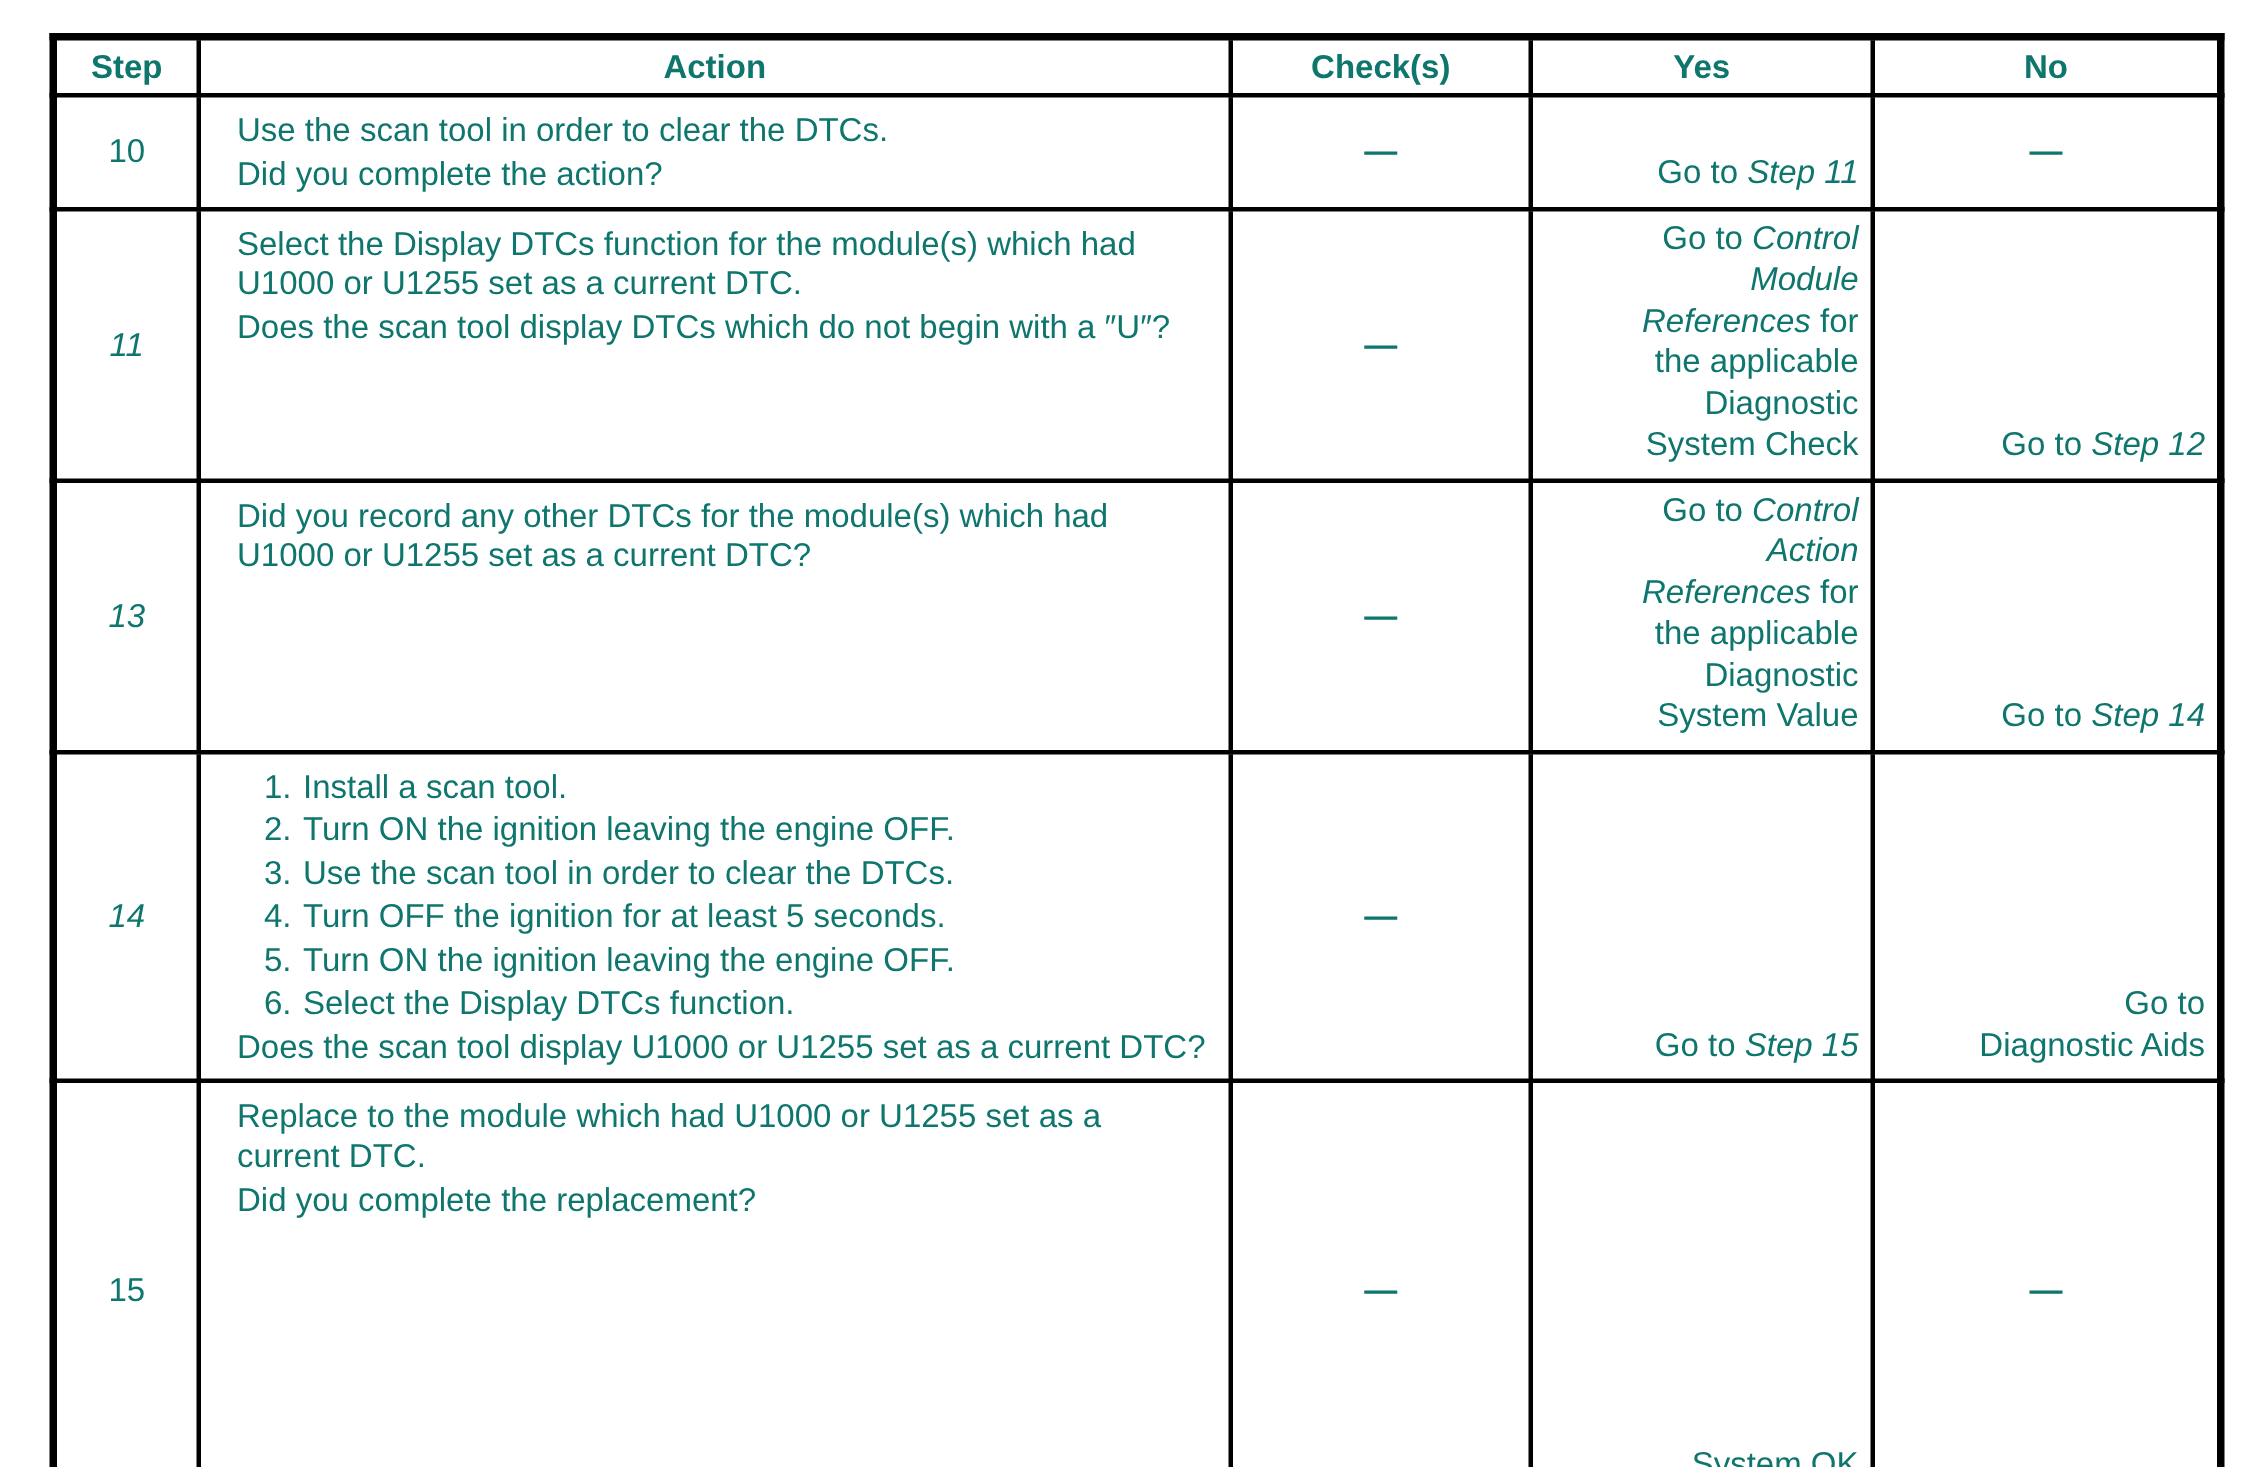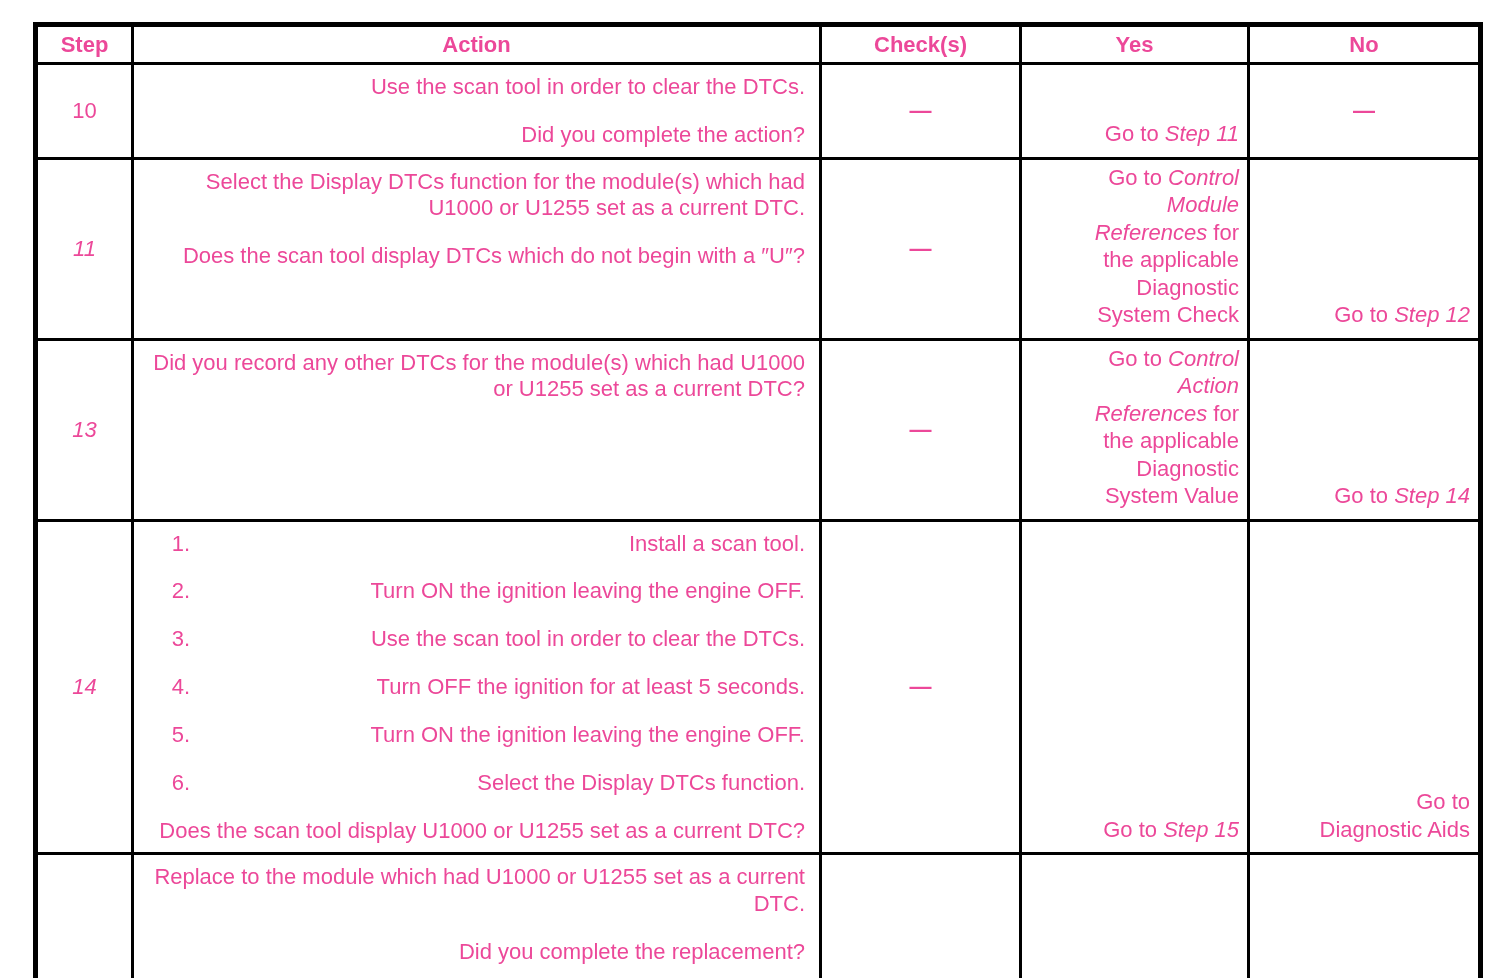--- a/index.html
+++ b/index.html
@@ -21,21 +21,21 @@
     top: 22px;
     width: 1445px;
     border-collapse: collapse;
     table-layout: fixed;
     border: 5px solid #000000;
     background: #ffffff;
   }
   .diag-table th, .diag-table td {
     border: 3px solid #000000;
     font-size: 22px;
-    color: #ec4899;
+    color: #0f766e;
     overflow: hidden;
   }
   .diag-table thead tr { height: 39px; }
   .diag-table tbody tr:nth-child(1) { height: 75px; }
   .diag-table tbody tr:nth-child(2) { height: 173px; }
   .diag-table tbody tr:nth-child(3) { height: 75px; }
   .diag-table tbody tr:nth-child(4) { height: 173px; }
   .diag-table tbody tr:nth-child(5) { height: 280px; }
   .diag-table tbody tr:nth-child(6) { height: 124px; }
   .diag-table th {
@@ -44,26 +44,26 @@
     vertical-align: middle;
     padding: 2px 4px;
   }
   td.c-step {
     text-align: center;
     vertical-align: middle;
     padding: 2px 4px;
   }
   td.c-step.it { font-style: italic; }
   td.c-action {
-    text-align: right;
+    text-align: left;
     vertical-align: top;
-    padding: 9px 14px 8px 12px;
+    padding: 9px 14px 8px 24px;
     line-height: 1.22;
   }
-  .c-action > div + div { margin-top: 21px; }
+  .c-action > div + div { margin-top: 2px; }
   .list-item {
     display: flex;
     padding-left: 18px;
   }
   .list-item .num {
     flex: 0 0 26px;
     min-width: 26px;
   }
   .list-item .li-text { flex: 1 1 auto; }
   td.c-mid {

